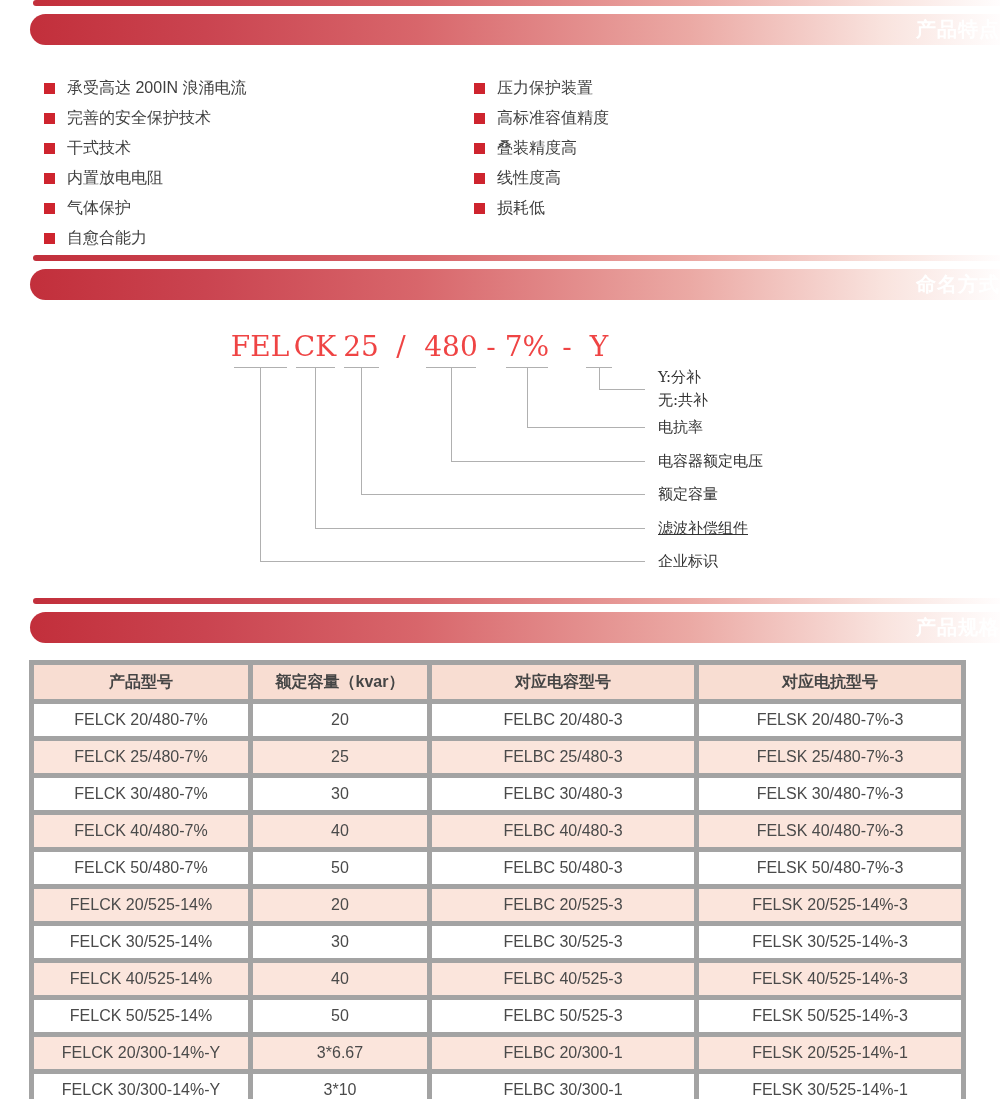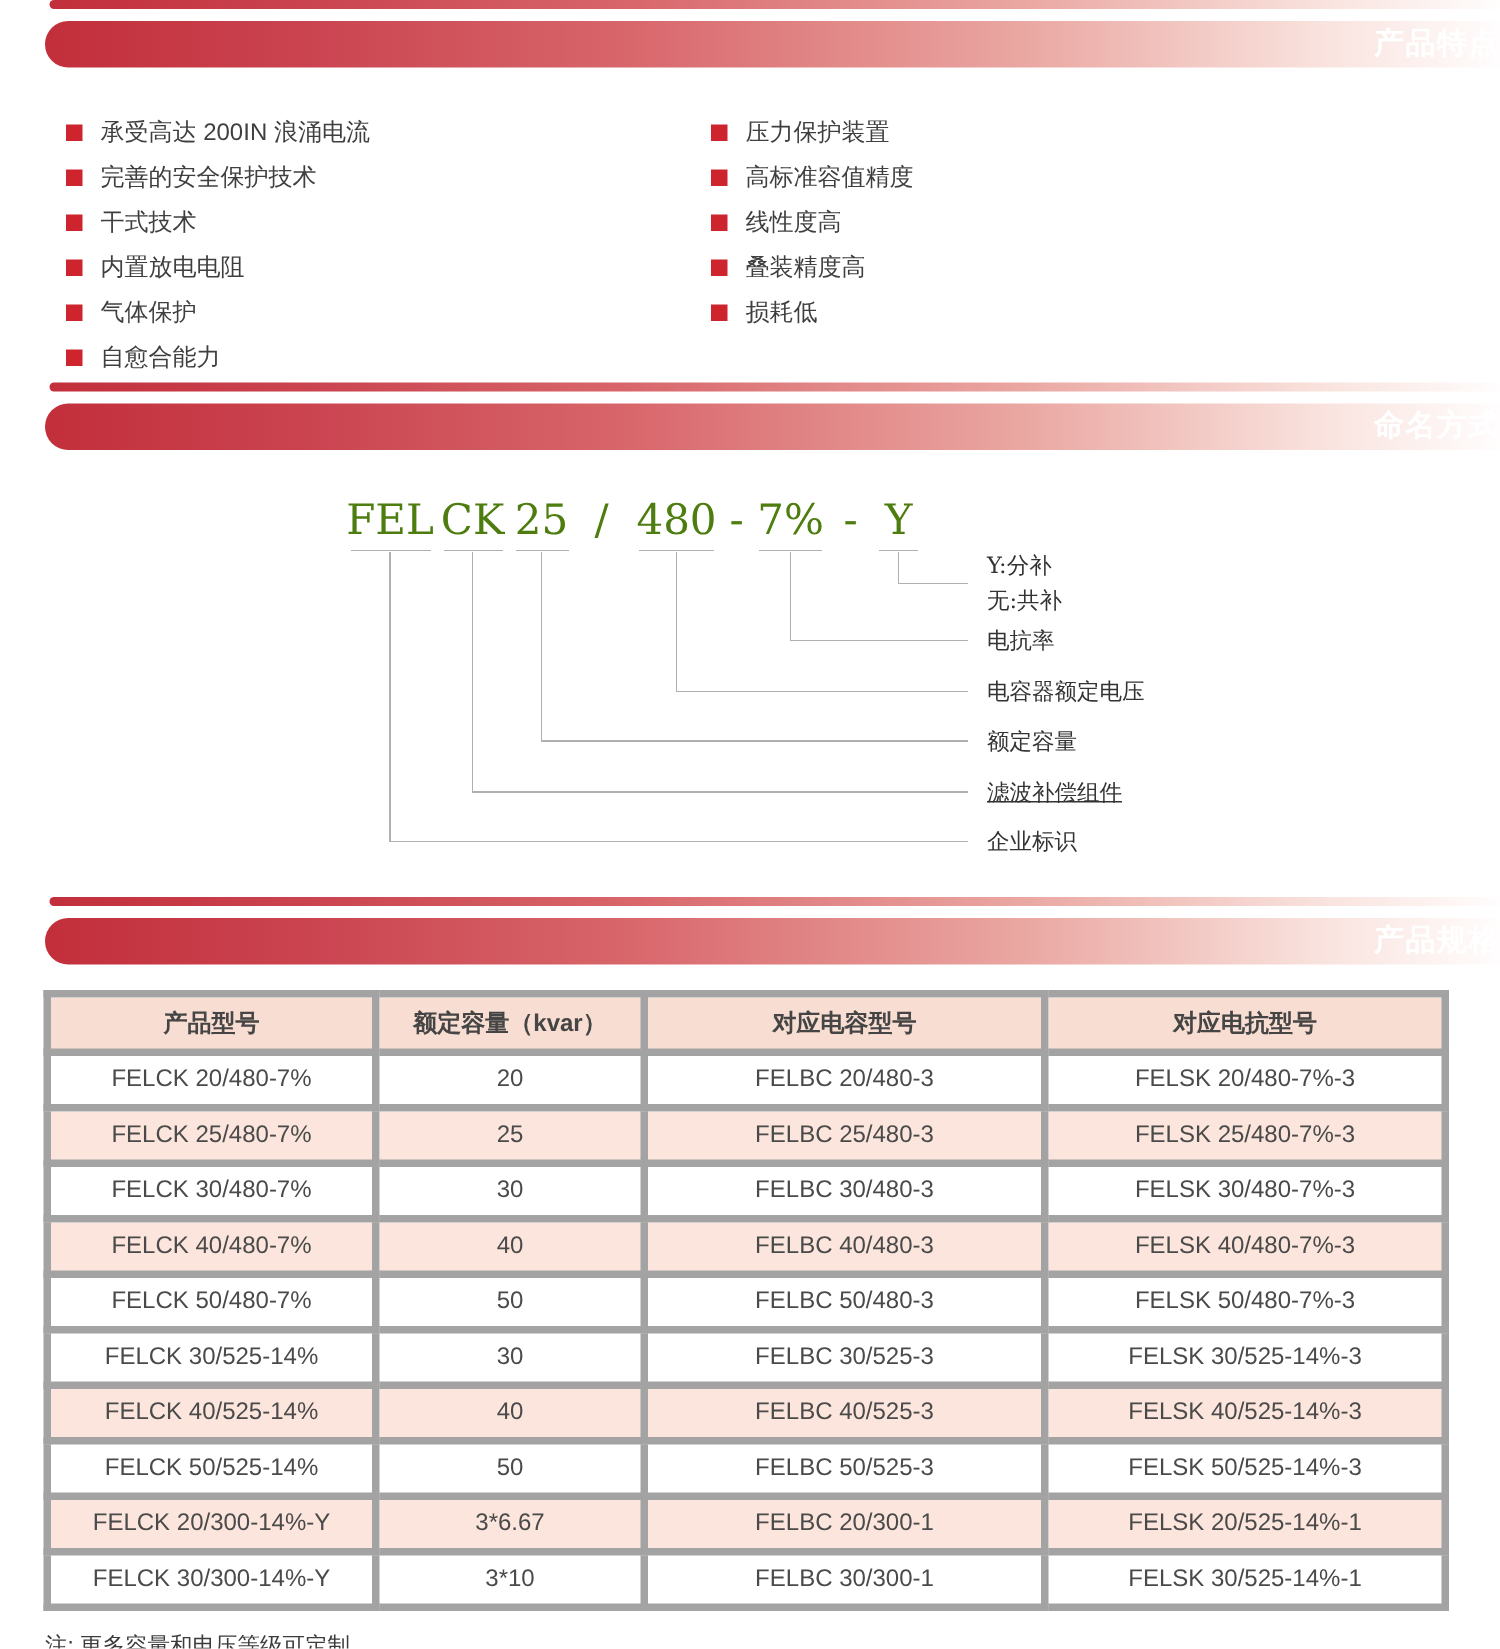--- a/index.html
+++ b/index.html
@@ -25,21 +25,21 @@
   .fcol-left{width:430px;}
   .fcol-right{flex:1;}
   .fitem{display:flex;align-items:center;height:30px;}
   .bullet{width:11px;height:11px;background:#ce242e;margin-right:12px;flex:0 0 auto;}
   .fitem span.txt{font-size:16px;color:#3f3f3f;}
   
   .diagram{position:relative;height:260px;margin-top:24px;}
   .diagram svg{position:absolute;left:0;top:0;}
   .seg{
     position:absolute;top:4px;transform:translateX(-50%);white-space:nowrap;
-    font-family:"DejaVu Serif", serif;font-size:28px;color:#4d7c0f;
+    font-family:"DejaVu Serif", serif;font-size:28px;color:#ef4444;
   }
   .dlabel{
     position:absolute;left:658px;white-space:nowrap;
     font-family:"DejaVu Serif", serif;font-size:15px;line-height:23px;color:#333333;
   }
   
   table.specs{
     border-collapse:collapse;margin:15px 0 0 29px;width:932px;table-layout:fixed;
   }
   table.specs col.c1{width:219px;} table.specs col.c2{width:179px;}
@@ -92,25 +92,25 @@
       <div class="fitem">
           <span class="bullet"></span>
           <span class="txt">压力保护装置</span>
         </div>
       <div class="fitem">
           <span class="bullet"></span>
           <span class="txt">高标准容值精度</span>
         </div>
       <div class="fitem">
           <span class="bullet"></span>
+          <span class="txt">叠装精度高</span>
+        </div>
+      <div class="fitem">
+          <span class="bullet"></span>
           <span class="txt">线性度高</span>
-        </div>
-      <div class="fitem">
-          <span class="bullet"></span>
-          <span class="txt">叠装精度高</span>
         </div>
       <div class="fitem">
           <span class="bullet"></span>
           <span class="txt">损耗低</span>
         </div>
     </div>
   </div>
 </section>
 
 <section style="margin-top:2px;">
@@ -204,20 +204,26 @@
           <td>40</td>
           <td>FELBC 40/480-3</td>
           <td>FELSK 40/480-7%-3</td>
       </tr>
       <tr>
         <td>FELCK 50/480-7%</td>
           <td>50</td>
           <td>FELBC 50/480-3</td>
           <td>FELSK 50/480-7%-3</td>
       </tr>
+      <tr class="alt">
+        <td>FELCK 20/525-14%</td>
+          <td>20</td>
+          <td>FELBC 20/525-3</td>
+          <td>FELSK 20/525-14%-3</td>
+      </tr>
       <tr>
         <td>FELCK 30/525-14%</td>
           <td>30</td>
           <td>FELBC 30/525-3</td>
           <td>FELSK 30/525-14%-3</td>
       </tr>
       <tr class="alt">
         <td>FELCK 40/525-14%</td>
           <td>40</td>
           <td>FELBC 40/525-3</td>

